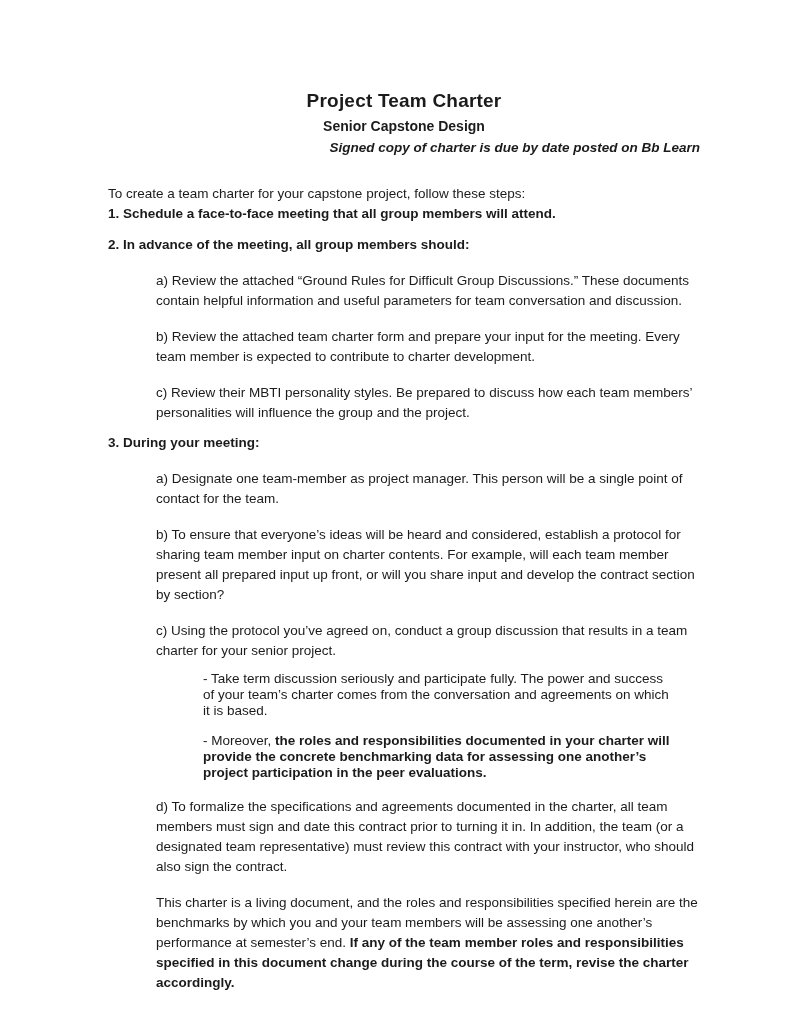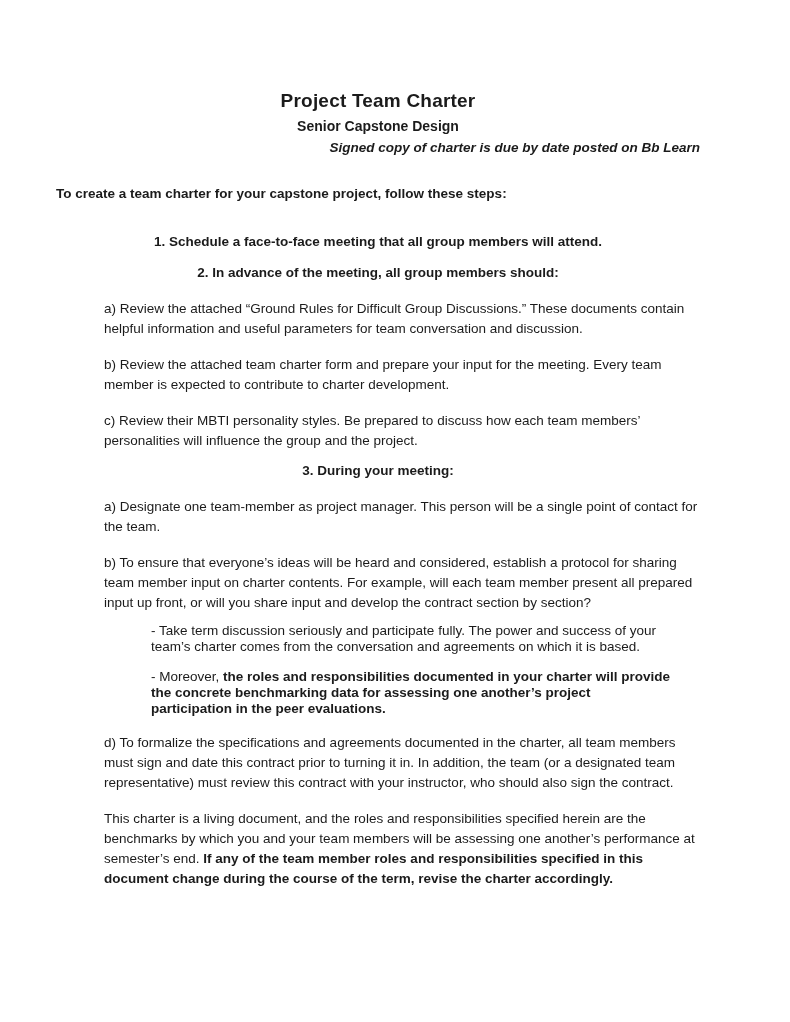--- a/index.html
+++ b/index.html
@@ -12,21 +12,21 @@
     height: 1022px;
     overflow: hidden;
     font-family: "Liberation Sans", "DejaVu Sans", sans-serif;
     color: #1b1b1b;
     -webkit-font-smoothing: antialiased;
   }
   .page {
     box-sizing: border-box;
     width: 790px;
     height: 750px;
-    padding: 90px 90px 0 56px;
+    padding: 90px 90px 0 108px;
   }
   .doc-header {
     text-align: center;
     margin-bottom: 26px;
   }
   .doc-title {
     font-size: 19px;
     font-weight: bold;
     margin: 0 0 6px 0;
     letter-spacing: 0.2px;
@@ -42,27 +42,26 @@
     font-style: italic;
     margin: 0;
     text-align: right;
   }
   p {
     font-size: 13.5px;
     line-height: 20px;
     margin: 0 0 10px 0;
   }
   .intro {
-    font-weight: bold;
-    margin-bottom: 28px;
+    font-weight: normal;
+    margin-bottom: 0;
   }
   .step-heading {
     font-weight: bold;
     margin-bottom: 11px;
-    text-align: center;
   }
   .sub-item {
     margin-left: 48px;
     margin-bottom: 10px;
     margin-top: 16px;
   }
   .note {
     margin-left: 95px;
     margin-right: 28px;
     line-height: 16px;
@@ -88,19 +87,20 @@
   <p class="step-heading">1. Schedule a face-to-face meeting that all group members will attend.</p>
 
   <p class="step-heading">2. In advance of the meeting, all group members should:</p>
   <p class="sub-item">a) Review the attached “Ground Rules for Difficult Group Discussions.” These documents contain helpful information and useful parameters for team conversation and discussion.</p>
   <p class="sub-item">b) Review the attached team charter form and prepare your input for the meeting. Every team member is expected to contribute to charter development.</p>
   <p class="sub-item">c) Review their MBTI personality styles. Be prepared to discuss how each team members’ personalities will influence the group and the project.</p>
 
   <p class="step-heading">3. During your meeting:</p>
   <p class="sub-item">a) Designate one team-member as project manager. This person will be a single point of contact for the team.</p>
   <p class="sub-item">b) To ensure that everyone’s ideas will be heard and considered, establish a protocol for sharing team member input on charter contents. For example, will each team member present all prepared input up front, or will you share input and develop the contract section by section?</p>
+  <p class="sub-item">c) Using the protocol you’ve agreed on, conduct a group discussion that results in a team charter for your senior project.</p>
   <p class="note">- Take term discussion seriously and participate fully. The power and success of your team’s charter comes from the conversation and agreements on which it is based.</p>
   <p class="note"><span>- Moreover, </span><span class="b">the roles and responsibilities documented in your charter will provide the concrete benchmarking data for assessing one another’s project participation in the peer evaluations.</span></p>
   <p class="sub-item">d) To formalize the specifications and agreements documented in the charter, all team members must sign and date this contract prior to turning it in. In addition, the team (or a designated team representative) must review this contract with your instructor, who should also sign the contract.</p>
 
   <p class="sub-item"><span>This charter is a living document, and the roles and responsibilities specified herein are the benchmarks by which you and your team members will be assessing one another’s performance at semester’s end. </span><span class="b">If any of the team member roles and responsibilities specified in this document change during the course of the term, revise the charter accordingly.</span></p>
 
 </div>
 
 </body></html>

